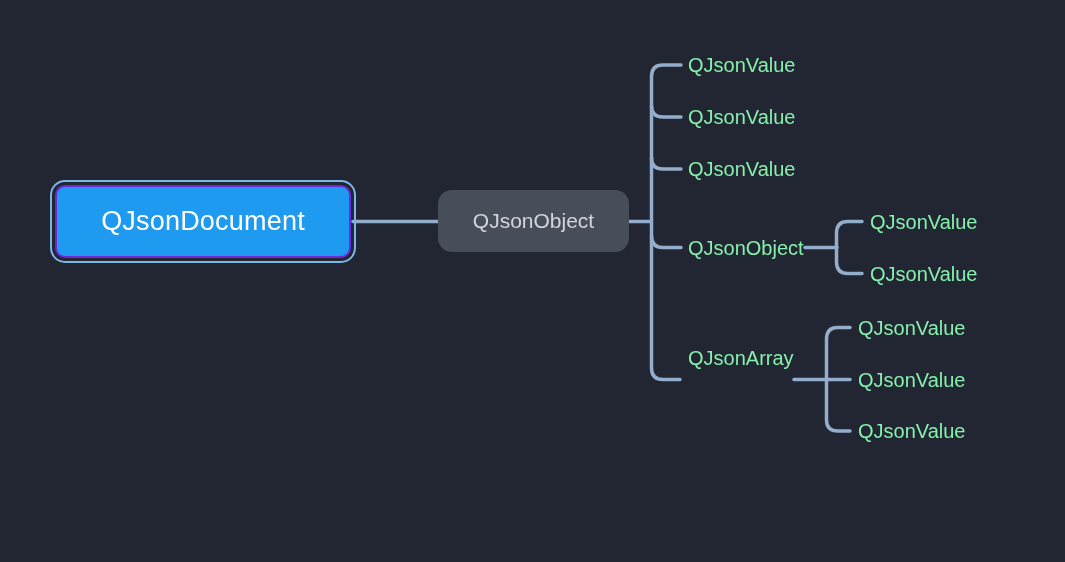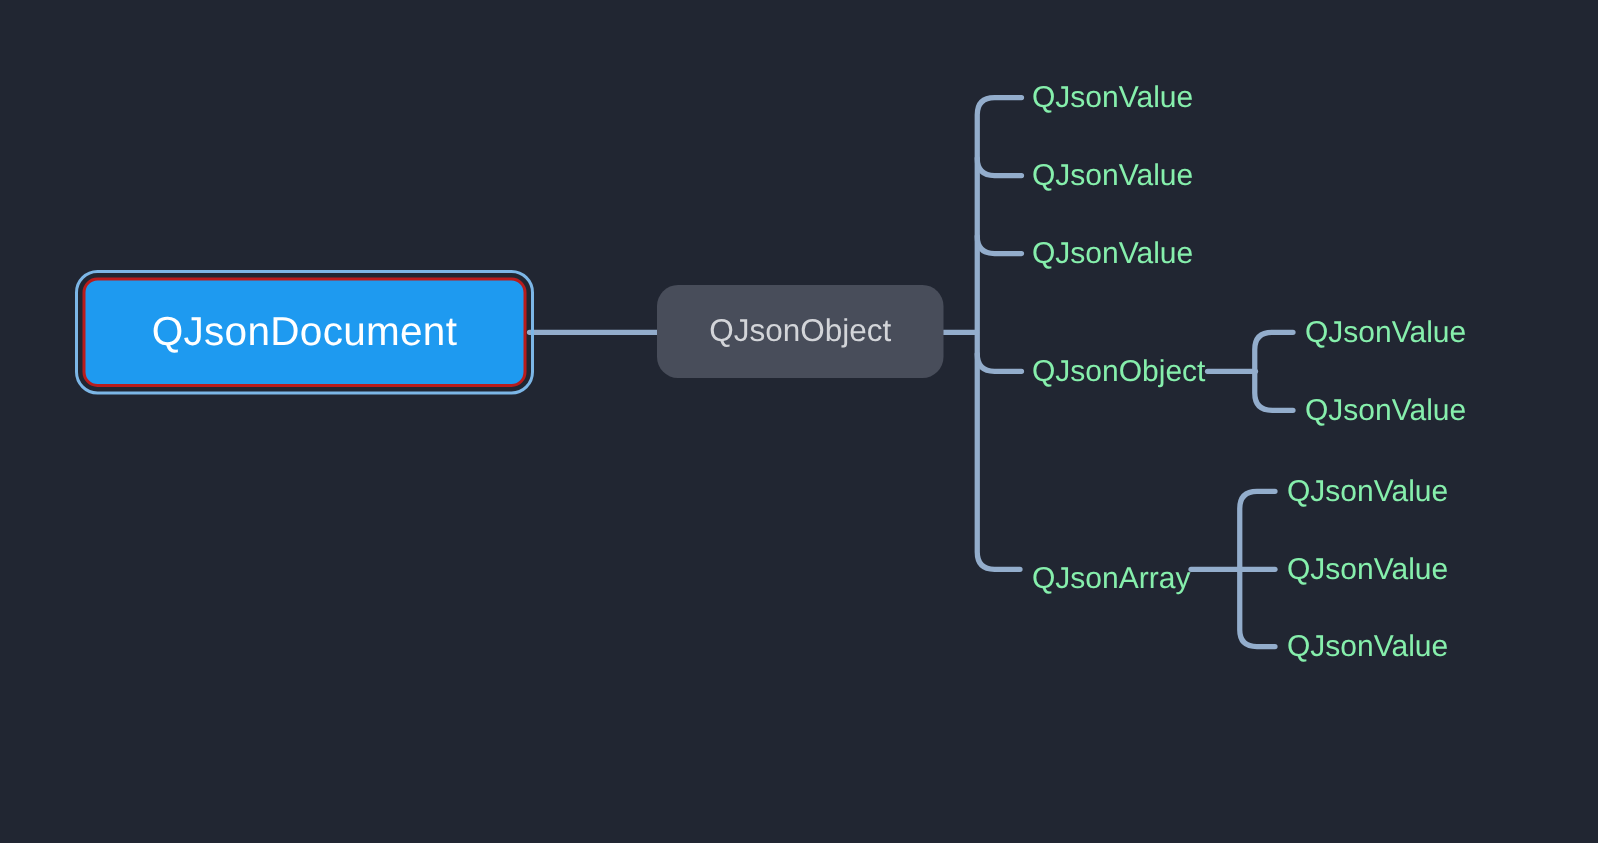--- a/index.html
+++ b/index.html
@@ -32,21 +32,21 @@
     position: absolute;
     left: 50px; top: 180px;
     border: 2px solid #7cb6e6;
     border-radius: 15px;
     padding: 3px;
   }
   .root-node {
     width: 292px;
     height: 69px;
     background: #1e9af0;
-    border: 2px solid #b91c1c;
+    border: 2px solid #6d28d9;
     border-radius: 10px;
     display: flex;
     align-items: center;
     justify-content: center;
     cursor: pointer;
   }
   .root-node .label {
     color: #ffffff;
     font-size: 27px;
     letter-spacing: 0.2px;
@@ -104,21 +104,21 @@
   </div>
 
   <div class="branch-node">
     <span class="label">QJsonObject</span>
   </div>
 
   <span class="leaf-label" style="left:688px; top:65px;">QJsonValue</span>
   <span class="leaf-label" style="left:688px; top:117px;">QJsonValue</span>
   <span class="leaf-label" style="left:688px; top:169px;">QJsonValue</span>
   <span class="leaf-label" style="left:688px; top:247.5px;">QJsonObject</span>
-  <span class="leaf-label" style="left:688px; top:386px;">QJsonArray</span>
+  <span class="leaf-label" style="left:688px; top:358px;">QJsonArray</span>
 
   <span class="leaf-label" style="left:870px; top:221.5px;">QJsonValue</span>
   <span class="leaf-label" style="left:870px; top:273.5px;">QJsonValue</span>
 
   <span class="leaf-label" style="left:858px; top:327.5px;">QJsonValue</span>
   <span class="leaf-label" style="left:858px; top:379.5px;">QJsonValue</span>
   <span class="leaf-label" style="left:858px; top:431px;">QJsonValue</span>
 
 </div>
 

